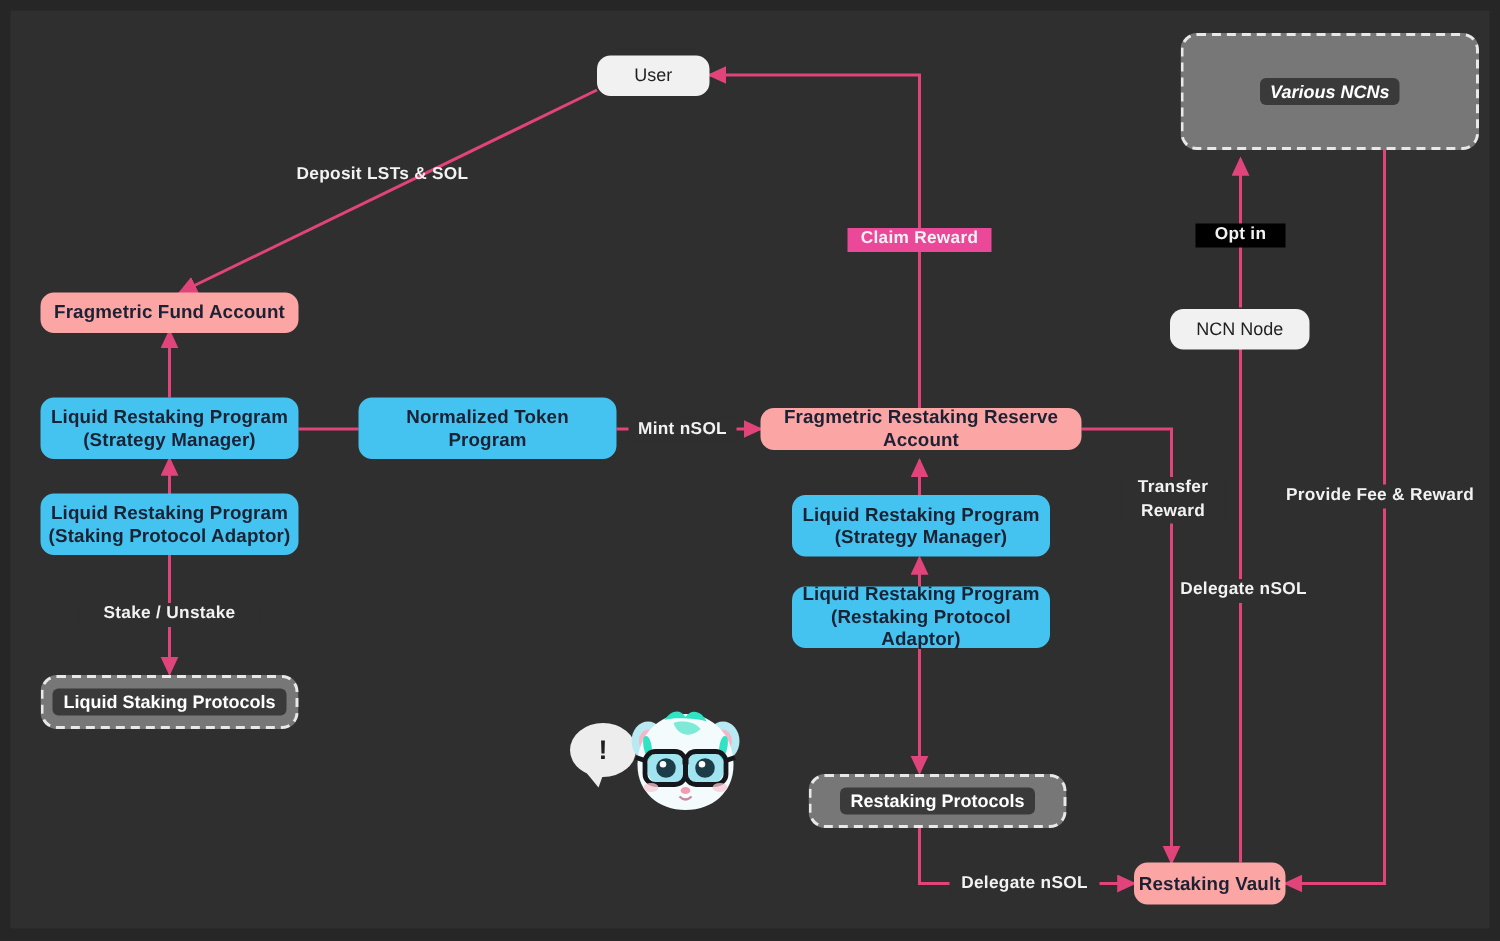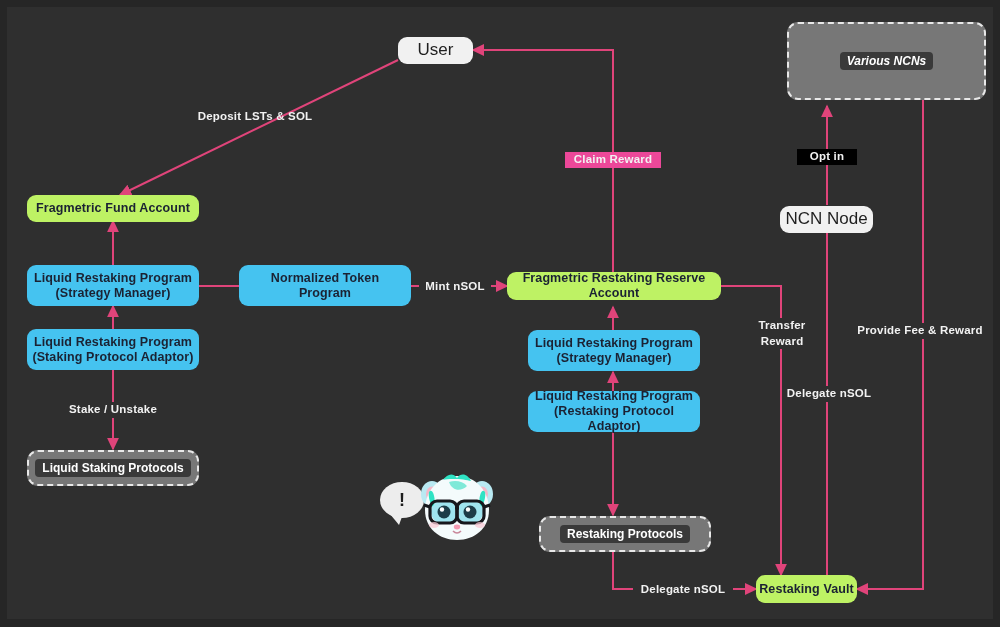--- a/index.html
+++ b/index.html
@@ -5,23 +5,23 @@
   html,body{margin:0;padding:0;background:#2b2b2b;}
   body{width:1000px;height:627px;overflow:hidden;font-family:"Liberation Sans",sans-serif;}
   #canvas{position:relative;width:1000px;height:627px;background:#262626;}
   #stage{position:absolute;left:7px;top:7px;width:986px;height:612px;background:#2f2f2f;overflow:hidden;}
   svg.edges{position:absolute;left:0;top:0;width:986px;height:612px;overflow:visible;}
 
   .node{position:absolute;box-sizing:border-box;display:flex;align-items:center;justify-content:center;
         text-align:center;border-radius:9px;line-height:1.2;z-index:3;}
   .node span{display:block;white-space:pre-line;}
 
-  .n-teal{background:#bef264;color:#1b2233;font-weight:700;font-size:12.5px;letter-spacing:.1px;}
+  .n-teal{background:#fca5a5;color:#1b2233;font-weight:700;font-size:12.5px;letter-spacing:.1px;}
   .n-blue{background:#45c3f0;color:#1b2233;font-weight:700;font-size:12.5px;letter-spacing:.1px;}
-  .n-white{background:#f1f1f1;color:#1f1f1f;font-weight:500;font-size:17px;}
+  .n-white{background:#f1f1f1;color:#1f1f1f;font-weight:500;font-size:12px;}
   .n-dash{background:#777777;border:2px dashed #e8e8e8;color:#ffffff;font-weight:700;font-size:12px;border-radius:11px;}
   .n-dash span{background:#3a3a3a;padding:2px 7px;border-radius:4px;}
 
   .elabel{position:absolute;color:#f2f2f2;font-size:11.5px;font-weight:600;letter-spacing:.2px;
           white-space:pre-line;text-align:center;line-height:1.35;z-index:4;}
 
   
   .mascot{position:absolute;z-index:5;}
   .bubble{position:absolute;left:373px;top:475px;width:44px;height:36px;background:#ededed;border-radius:50%;z-index:5;
           display:flex;align-items:center;justify-content:center;color:#1e1e1e;font-size:18px;font-weight:700;}

